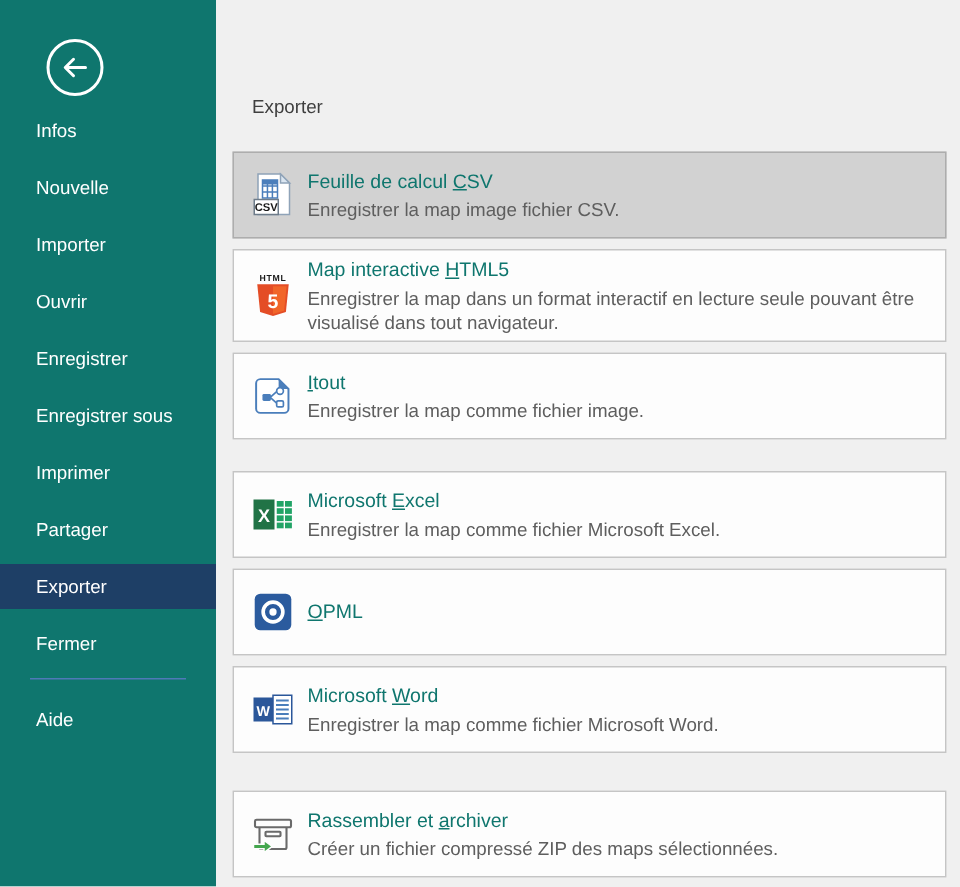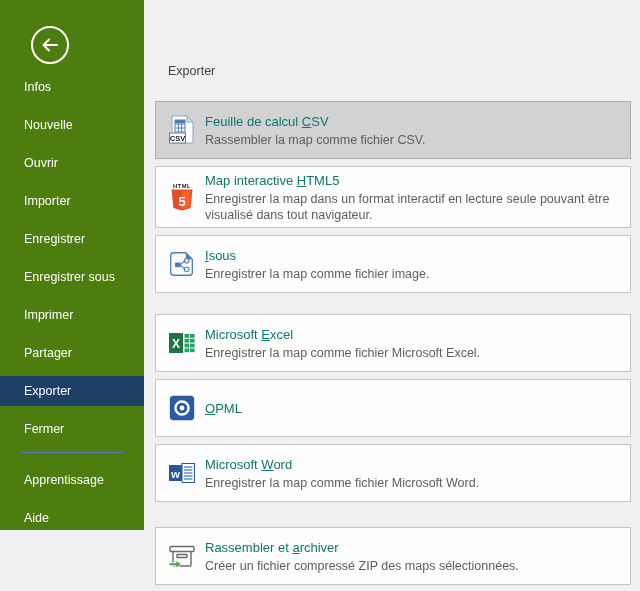--- a/index.html
+++ b/index.html
@@ -1,21 +1,21 @@
 <!DOCTYPE html>
 <html><head>
 <meta charset="utf-8">
 <style>
   * { margin:0; padding:0; box-sizing:border-box; }
   html,body { width:640px; height:591px; }
   body { font-family:"Liberation Sans", sans-serif; background:#f0f0f0; }
   .screen { position:relative; width:640px; height:591px; overflow:hidden; background:#f0f0f0; }
 
   
-  .sidebar { position:absolute; left:0; top:0; width:144px; height:530px; background:#4d7c0f; }
+  .sidebar { position:absolute; left:0; top:0; width:144px; height:591px; background:#0f766e; }
   .back-btn { position:absolute; left:31px; top:26px; width:38px; height:38px; border:2px solid #ffffff;
               border-radius:50%; cursor:pointer; display:flex; align-items:center; justify-content:center; }
   .nav { position:absolute; left:0; top:72px; width:144px; list-style:none; }
   .nav li { height:30px; line-height:30px; margin-bottom:8px; padding-left:24px; color:#ffffff;
             font-size:12.5px; cursor:pointer; white-space:nowrap; }
   .nav li.selected { background:#1e3f66; }
   .nav-divider { height:1px; background:#4f79b8; margin:6px 20px 12px 20px; }
 
   
   .content { position:absolute; left:144px; top:0; width:496px; height:591px; background:#f0f0f0; padding:64px 0 0 11px; }
@@ -42,30 +42,29 @@
 
   <div class="sidebar">
     <div class="back-btn">
       <svg width="22" height="22" viewBox="0 0 22 22">
         <path d="M18 11 H5 M10 5.5 L4.5 11 L10 16.5" stroke="#ffffff" stroke-width="2" fill="none" stroke-linecap="round" stroke-linejoin="round"></path>
       </svg>
     </div>
     <ul class="nav">
       <li><span>Infos</span></li>
       <li><span>Nouvelle</span></li>
+      <li><span>Importer</span></li>
       <li><span>Ouvrir</span></li>
-      <li><span>Importer</span></li>
       <li><span>Enregistrer</span></li>
       <li><span>Enregistrer sous</span></li>
       <li><span>Imprimer</span></li>
       <li><span>Partager</span></li>
       <li class="selected"><span>Exporter</span></li>
       <li><span>Fermer</span></li>
       <div class="nav-divider"></div>
-      <li><span>Apprentissage</span></li>
       <li><span>Aide</span></li>
     </ul>
   </div>
 
   <div class="content">
     <div class="page-title">Exporter</div>
 
     <div class="options">
 
       <div class="card selected">
@@ -80,21 +79,21 @@
               <line x1="12.3" y1="6" x2="12.3" y2="18"></line>
                 <line x1="15.6" y1="6" x2="15.6" y2="18"></line>
             </g>
             <rect x="9" y="6" width="10" height="3" fill="#4a7ebb"></rect>
             <rect x="3.5" y="19" width="16" height="10" fill="#ffffff" stroke="#6e7c8a" stroke-width="1"></rect>
             <text x="11.5" y="26.8" font-size="7.5" font-weight="bold" fill="#1a1a1a" text-anchor="middle" font-family="Liberation Sans, sans-serif">CSV</text>
           </svg>
         </span>
         <span class="txt">
           <span class="title"><span>Feuille de calcul </span><span class="accel">C</span><span>SV</span></span>
-          <div class="desc">Rassembler la map comme fichier CSV.</div>
+          <div class="desc">Enregistrer la map image fichier CSV.</div>
         </span>
       </div>
 
       <div class="card tall">
         <span class="icon">
           <svg width="32" height="32" viewBox="0 0 32 32">
             <text x="16" y="6.5" font-size="5.8" font-weight="bold" fill="#1a1a1a" text-anchor="middle" letter-spacing="0.5" font-family="Liberation Sans, sans-serif">HTML</text>
             <path d="M5.5 8.5 L7.4 27 L16 29.6 L24.6 27 L26.5 8.5 Z" fill="#e44d26"></path>
             <path d="M16 9.8 V28.3 L23.4 26.1 L25.1 9.8 Z" fill="#f16529"></path>
             <text x="16" y="24.5" font-size="13" font-weight="bold" fill="#ffffff" text-anchor="middle" font-family="Liberation Sans, sans-serif">5</text>
@@ -114,21 +113,21 @@
             <g stroke="#4a7ebb" stroke-width="1.2" fill="none">
               <line x1="14" y1="17" x2="19" y2="12.5"></line>
               <line x1="14" y1="17" x2="19" y2="21.5"></line>
             </g>
             <rect x="8.5" y="14.5" width="6" height="5" rx="1" fill="#4a7ebb"></rect>
             <circle cx="21" cy="12.5" r="2.4" fill="#ffffff" stroke="#4a7ebb" stroke-width="1.2"></circle>
             <rect x="18.6" y="19.5" width="4.8" height="4.2" rx="1" fill="#ffffff" stroke="#4a7ebb" stroke-width="1.2"></rect>
           </svg>
         </span>
         <span class="txt">
-          <span class="title"><span></span><span class="accel">I</span><span>sous</span></span>
+          <span class="title"><span></span><span class="accel">I</span><span>tout</span></span>
           <div class="desc">Enregistrer la map comme fichier image.</div>
         </span>
       </div>
 
       <div class="card group-start">
         <span class="icon">
           <svg width="32" height="32" viewBox="0 0 32 32">
             <rect x="3" y="6" width="14" height="20" fill="#217346"></rect>
             <text x="10" y="21" font-size="12" font-weight="bold" fill="#ffffff" text-anchor="middle" font-family="Liberation Sans, sans-serif">X</text>
             <g fill="#21a366">

